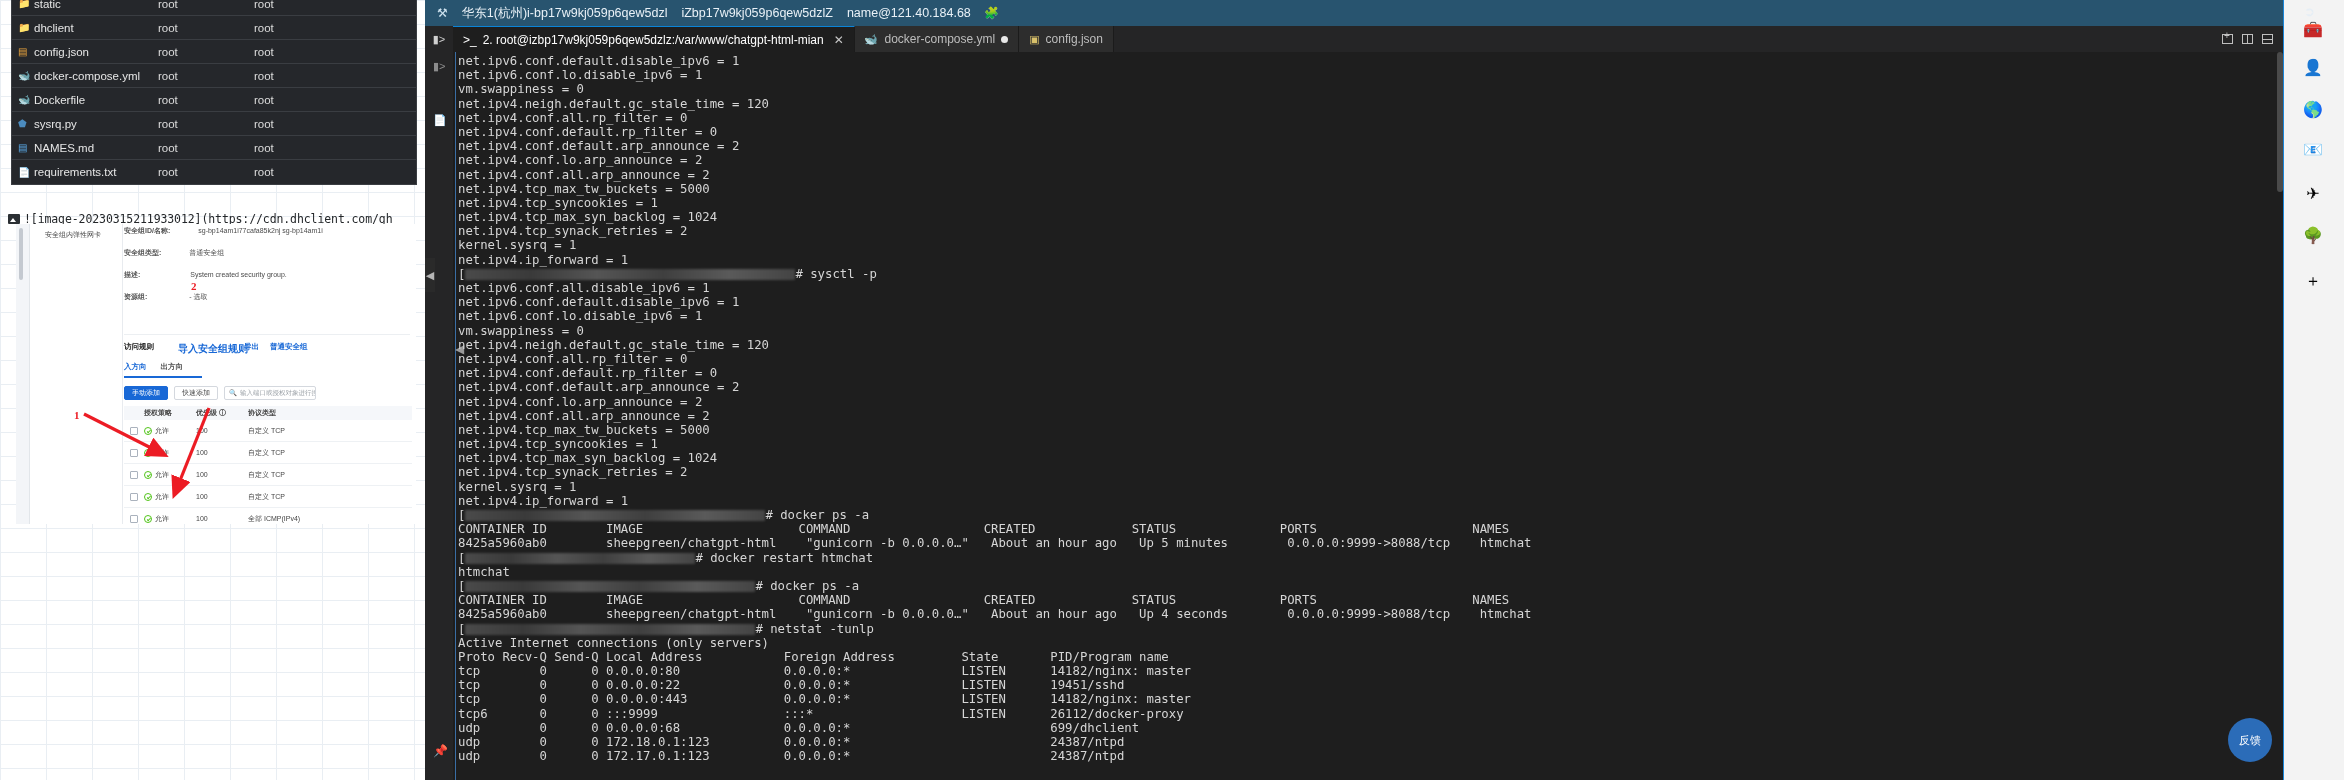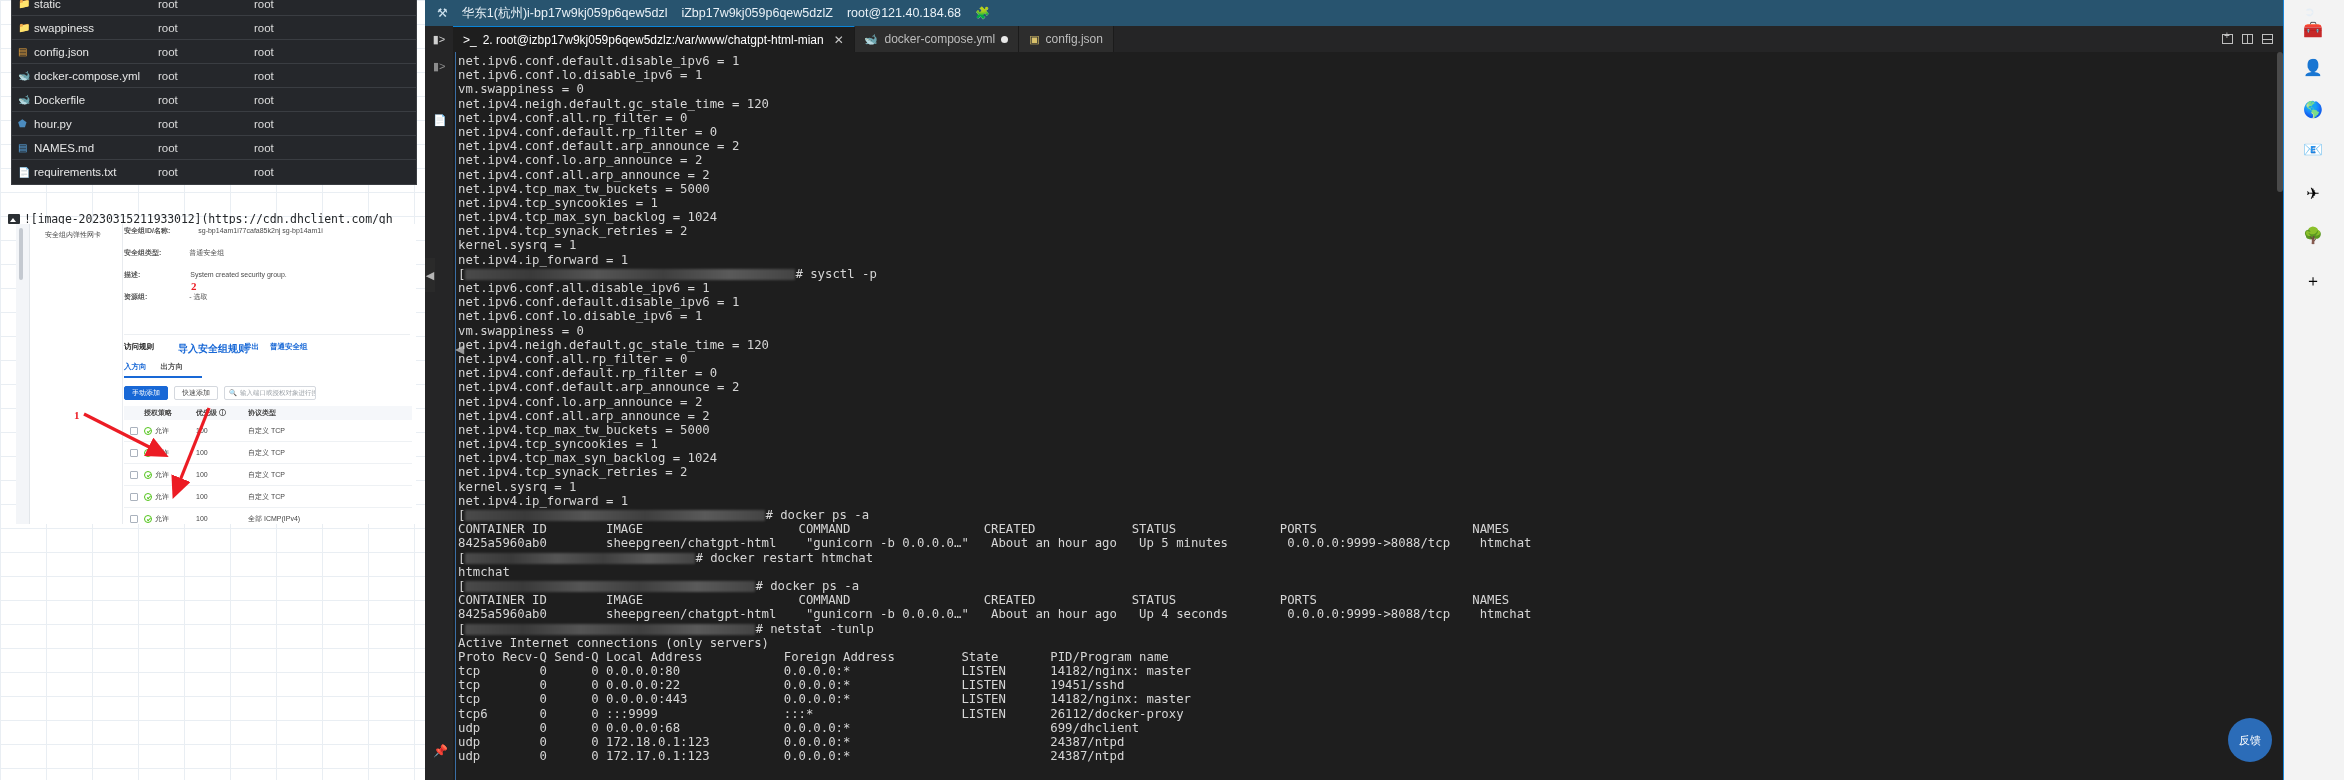--- a/index.html
+++ b/index.html
@@ -267,21 +267,21 @@
           <span class="f-name">
             <span class="fico" style="color:#e8e8e8;font-size:10px;line-height:11px;">📁</span>
             <span>static</span>
           </span>
           <span class="f-owner">root</span>
           <span class="f-group">root</span>
         </div>
         <div class="file-row">
           <span class="f-name">
             <span class="fico" style="color:#e8e8e8;font-size:10px;line-height:11px;">📁</span>
-            <span>swappiness</span>
+            <span>dhclient</span>
           </span>
           <span class="f-owner">root</span>
           <span class="f-group">root</span>
         </div>
         <div class="file-row">
           <span class="f-name">
             <span class="fico" style="color:#e8a33d;font-size:10px;line-height:11px;">▤</span>
             <span>config.json</span>
           </span>
           <span class="f-owner">root</span>
@@ -299,21 +299,21 @@
           <span class="f-name">
             <span class="fico" style="color:#3b9bd6;font-size:10px;line-height:11px;">🐋</span>
             <span>Dockerfile</span>
           </span>
           <span class="f-owner">root</span>
           <span class="f-group">root</span>
         </div>
         <div class="file-row">
           <span class="f-name">
             <span class="fico" style="color:#4b8bbe;font-size:10px;line-height:11px;">⬟</span>
-            <span>hour.py</span>
+            <span>sysrq.py</span>
           </span>
           <span class="f-owner">root</span>
           <span class="f-group">root</span>
         </div>
         <div class="file-row">
           <span class="f-name">
             <span class="fico" style="color:#5aa9e6;font-size:10px;line-height:11px;">▤</span>
             <span>NAMES.md</span>
           </span>
           <span class="f-owner">root</span>
@@ -468,21 +468,21 @@
     <div class="vtxt" style="top:62px;">最近登录</div>
     <div class="vtxt sel" style="top:128px;">我的实例</div>
   </div>
 
   <div class="term-win">
 
     <div class="term-titlebar">
       <span class="tb-icon">⚒</span>
       <span>华东1(杭州)i-bp17w9kj059p6qew5dzl</span>
       <span>iZbp17w9kj059p6qew5dzlZ</span>
-      <span>root@121.40.184.68</span>
+      <span>name@121.40.184.68</span>
       <span class="tb-emoji">🧩</span>
     </div>
 
     <div class="term-tabbar">
       <div class="tb-leftico">▮&gt;</div>
       <div class="tab active">
         <span>&gt;_</span>
         <span>2. root@izbp17w9kj059p6qew5dzlz:/var/www/chatgpt-html-mian</span>
         <span class="closex">✕</span>
       </div>

